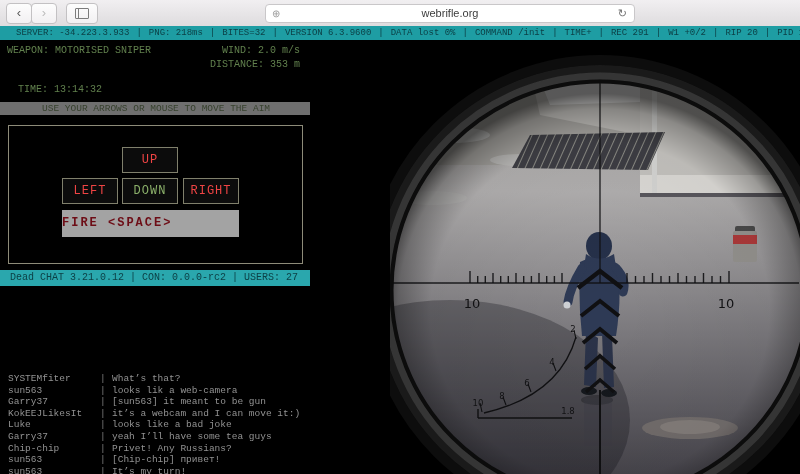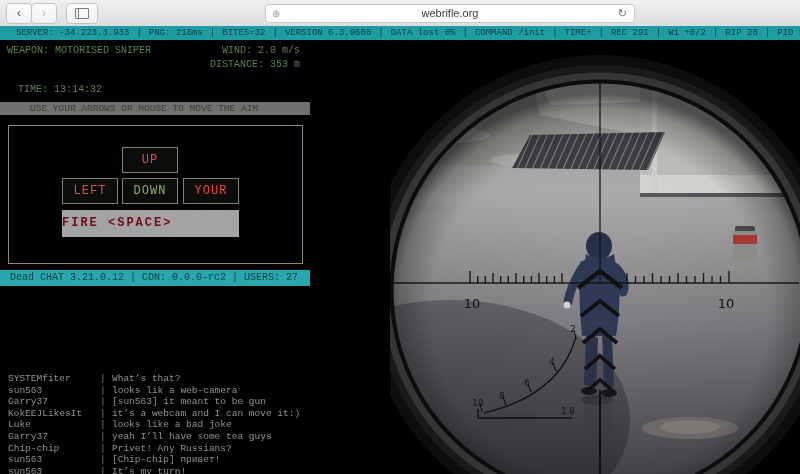--- a/index.html
+++ b/index.html
@@ -28,21 +28,21 @@
              white-space:nowrap;overflow:hidden;}
   .statusbar .sep{padding:0 7px;color:#0c4046;}
   
   .panel{position:absolute;left:0;top:40px;width:390px;height:434px;background:#000;}
   .green{color:#61804d;font-size:10px;white-space:pre;}
   .weapon{position:absolute;left:7px;top:5px;}
   .wind{position:absolute;left:0;top:5px;width:300px;text-align:right;}
   .distance{position:absolute;left:0;top:19px;width:300px;text-align:right;}
   .time{position:absolute;left:18px;top:44px;}
   .instruction{position:absolute;left:0;top:62px;width:310px;height:13px;background:#6f6f6f;
-               color:#36412d;font-size:9.5px;line-height:13px;padding-left:30px;box-sizing:border-box;white-space:nowrap;}
+               color:#36412d;font-size:9.5px;line-height:13px;padding-left:42px;box-sizing:border-box;white-space:nowrap;}
   .ctrl-box{position:absolute;left:8px;top:85px;width:295px;height:139px;border:1px solid #8d8b79;box-sizing:border-box;}
   .gbtn{position:absolute;width:56px;height:26px;background:#0c0c0c;border:1px solid #80806c;
         color:#ef4444;font-size:12px;text-align:center;line-height:24px;letter-spacing:1px;box-sizing:border-box;}
   .gbtn.up{left:113px;top:21px;}
   .gbtn.left{left:53px;top:52px;}
   .gbtn.down{left:113px;top:52px;color:#8bb06a;}
   .gbtn.right{left:174px;top:52px;}
   .fire{position:absolute;left:53px;top:84px;width:177px;height:27px;background:#a3a3a3;border:none;
         color:#6d0d16;font-size:12px;font-weight:bold;text-align:left;line-height:27px;letter-spacing:2px;}
   .chat-head{position:absolute;left:0;top:230px;width:310px;height:16px;background:#2aa7ad;
@@ -78,21 +78,21 @@
     <div class="green weapon">WEAPON: MOTORISED SNIPER</div>
     <div class="green wind">WIND: 2.0 m/s</div>
     <div class="green distance">DISTANCE: 353 m</div>
     <div class="green time">TIME: 13:14:32</div>
     <div class="instruction">USE YOUR ARROWS OR MOUSE TO MOVE THE AIM</div>
 
     <div class="ctrl-box">
       <div class="gbtn up">UP</div>
       <div class="gbtn left">LEFT</div>
       <div class="gbtn down">DOWN</div>
-      <div class="gbtn right">YOUR</div>
+      <div class="gbtn right">RIGHT</div>
       <div class="fire">FIRE &lt;SPACE&gt;</div>
     </div>
 
     <div class="chat-head">Dead CHAT 3.21.0.12 | CON: 0.0.0-rc2 | USERS: 27</div>
     <div class="chat-list">
         <div class="chat-row"><span class="chat-user">SYSTEMfiter</span><span class="chat-sep">|</span><span class="chat-msg">What’s that?</span></div>
         <div class="chat-row"><span class="chat-user">sun563</span><span class="chat-sep">|</span><span class="chat-msg">looks lik a web-camera</span></div>
         <div class="chat-row"><span class="chat-user">Garry37</span><span class="chat-sep">|</span><span class="chat-msg">[sun563] it meant to be gun</span></div>
         <div class="chat-row"><span class="chat-user">KokEEJLikesIt</span><span class="chat-sep">|</span><span class="chat-msg">it’s a webcam and I can move it:)</span></div>
         <div class="chat-row"><span class="chat-user">Luke</span><span class="chat-sep">|</span><span class="chat-msg">looks like a bad joke</span></div>

